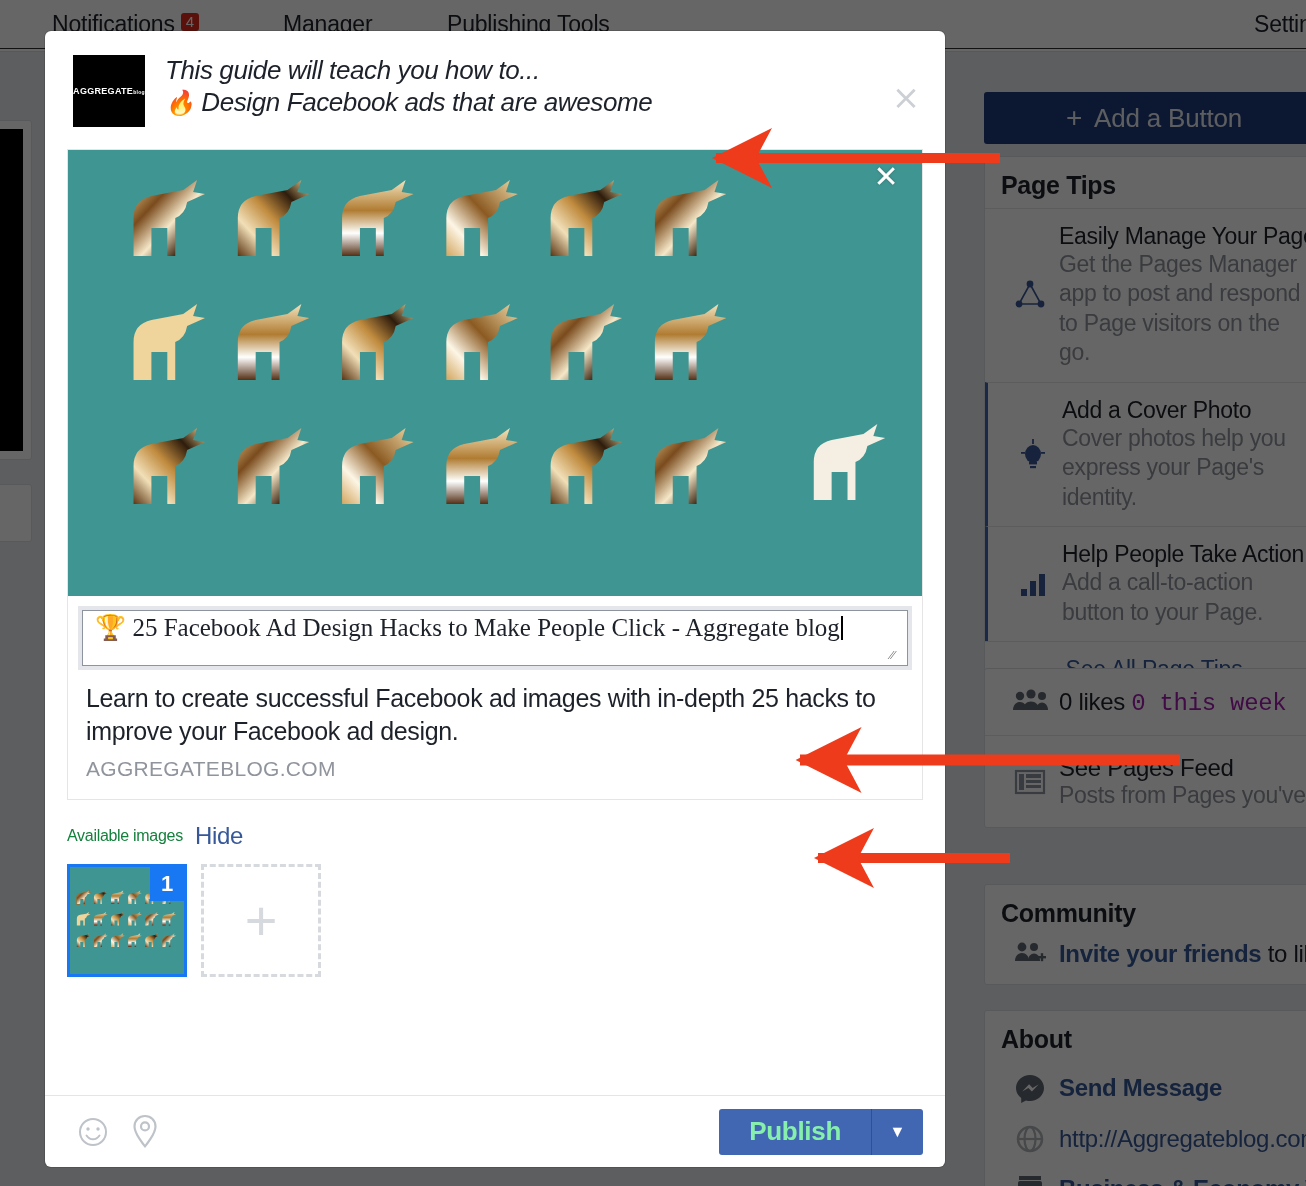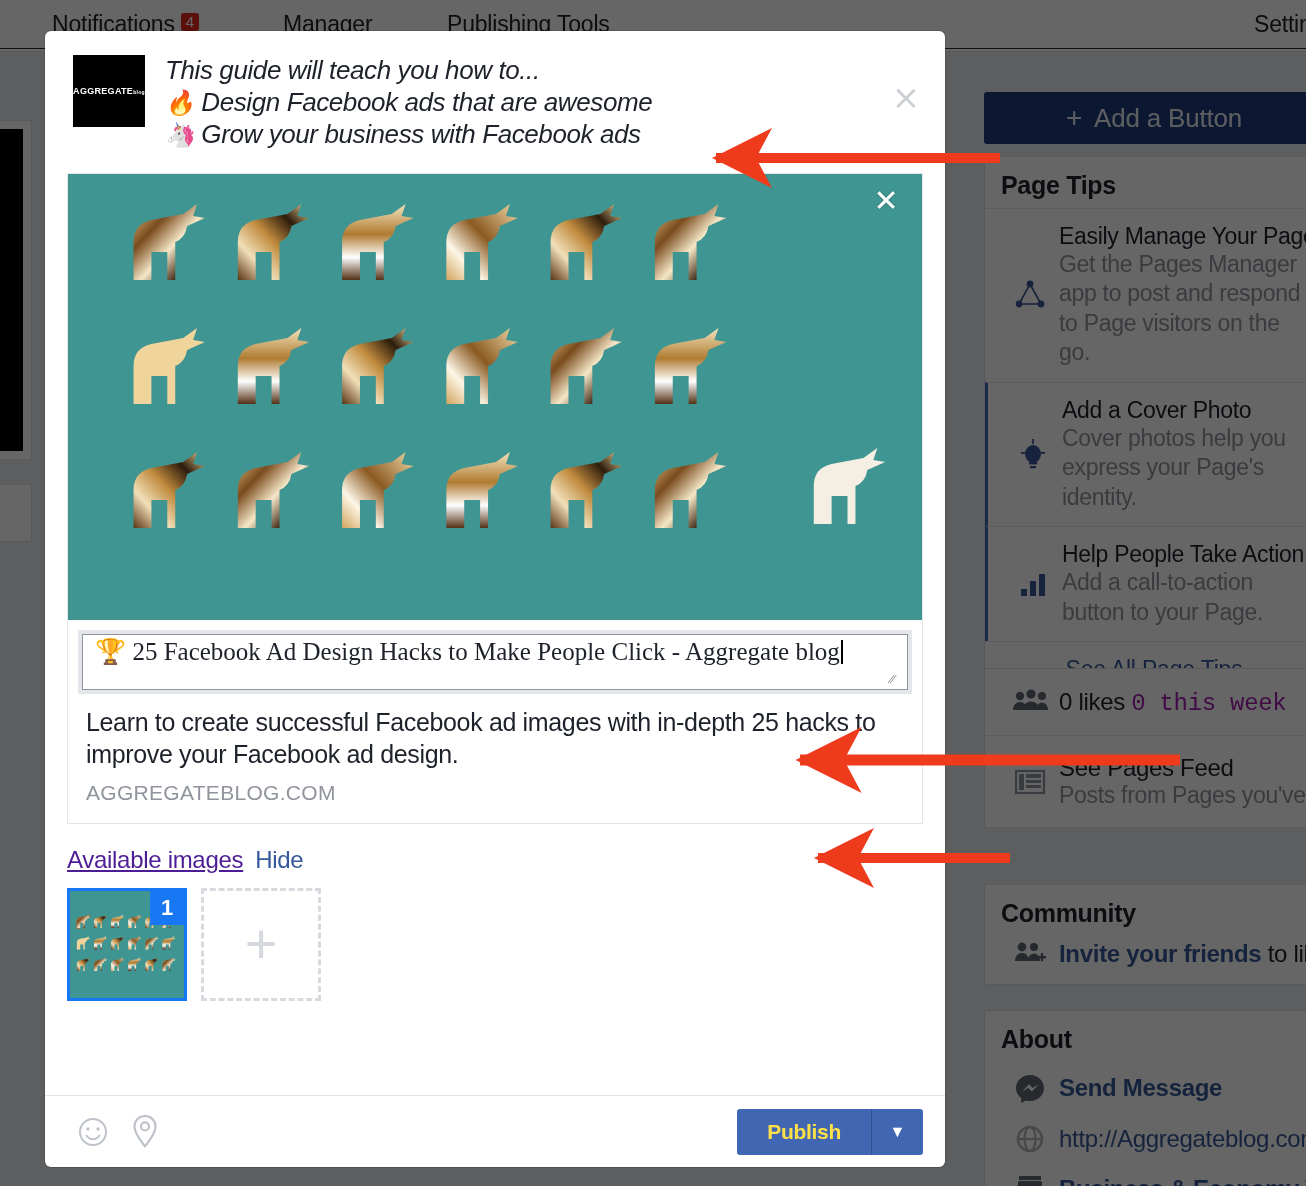--- a/index.html
+++ b/index.html
@@ -156,21 +156,21 @@
     padding: 16px 18px 0 18px; font-size: 25px; color: #1d2129; line-height: 1.3;
     letter-spacing: -0.35px;
   }
   .domain {
     padding: 10px 18px 18px 18px; font-size: 21px; color: #90949c;
     letter-spacing: 0.3px;
   }
 
   
   .avail { padding: 22px 22px 0 22px; display: flex; align-items: center; }
-  .avail-label { font-size: 24px; color: #4c1d95; letter-spacing: -0.3px; text-decoration: underline; }
+  .avail-label { font-size: 16px; color: #15803d; letter-spacing: -0.3px; }
   .avail-hide { font-size: 24px; color: #365899; margin-left: 12px; letter-spacing: -0.3px; cursor: pointer; }
   .thumbs { padding: 14px 22px 0 22px; display: flex; gap: 14px; }
   .thumb {
     width: 120px; height: 113px; position: relative; background: #3f9591;
     border: 3px solid #1877f2; overflow: hidden; cursor: pointer;
   }
   .thumb-badge {
     position: absolute; right: 0; top: 0; width: 34px; height: 34px;
     background: #1877f2; color: #fff; font-size: 22px; font-weight: bold;
     display: flex; align-items: center; justify-content: center;
@@ -183,21 +183,21 @@
 
   
   .footer {
     position: absolute; left: 0; bottom: 0; width: 100%; height: 72px;
     border-top: 1px solid #e5e5e5; display: flex; align-items: center;
     padding: 0 22px;
   }
   .foot-ico { width: 52px; display: flex; align-items: center; justify-content: center; cursor:pointer; }
   .spacer { flex: 1; }
   .publish {
-    background: #4267b2; color: #fde047; font-size: 21px; font-weight: bold;
+    background: #4267b2; color: #86efac; font-size: 26px; font-weight: bold;
     padding: 0 30px; height: 46px; display: flex; align-items: center;
     border-radius: 3px 0 0 3px; letter-spacing: -0.3px; cursor: pointer;
   }
   .publish-caret {
     background: #4267b2; color: #fff; width: 52px; height: 46px;
     display: flex; align-items: center; justify-content: center;
     border-left: 1px solid #32508f; border-radius: 0 3px 3px 0; font-size: 16px; cursor: pointer;
   }
 
   
@@ -386,24 +386,20 @@
           <span>AGGREGATE</span><sub>blog</sub>
         </div>
       </div>
       <div class="comp-body">
         <div class="comp-line">
           <span>This guide will teach you how to...</span>
         </div>
         <div class="comp-line">
           <span class="emo">🔥</span>
           <span>Design Facebook ads that are awesome</span>
-        </div>
-        <div class="comp-line">
-          <span class="emo">🦄</span>
-          <span>Grow your business with Facebook ads</span>
         </div>
       </div>
       <div class="comp-emoji-btn">
         <svg width="38" height="38" viewBox="0 0 38 38">
           <circle cx="17" cy="17" r="14" fill="#d8dade"></circle>
           <circle cx="11.5" cy="13" r="2.6" fill="#fff"></circle>
             <circle cx="22.5" cy="13" r="2.6" fill="#fff"></circle>
           <circle cx="11.5" cy="13" r="1.2" fill="#6a6d72"></circle>
             <circle cx="22.5" cy="13" r="1.2" fill="#6a6d72"></circle>
           <path d="M8 20h18c0 5-4 8-9 8s-9-3-9-8z" fill="#fff"></path>

